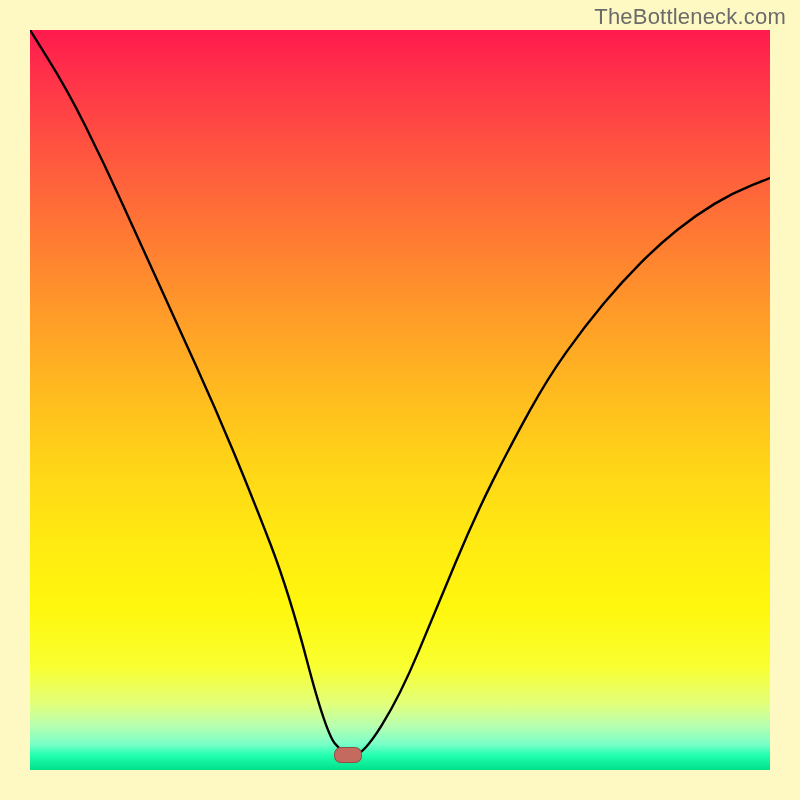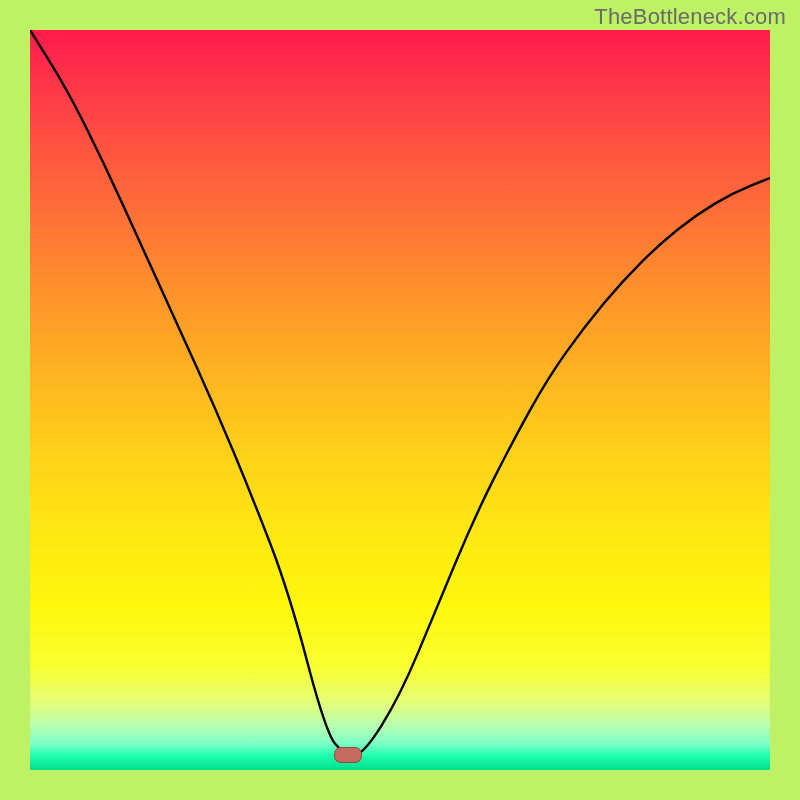--- a/index.html
+++ b/index.html
@@ -8,21 +8,21 @@
     width: 800px;
     height: 800px;
     overflow: hidden;
     background: #ffffff;
     font-family: Arial, Helvetica, sans-serif;
   }
   .frame {
     position: relative;
     width: 800px;
     height: 800px;
-    background: #bef264;
+    background: #fef9c3;
     box-sizing: border-box;
   }
   .plot-area {
     position: absolute;
     left: 30px;
     top: 30px;
     width: 740px;
     height: 740px;
     
     background: linear-gradient(

